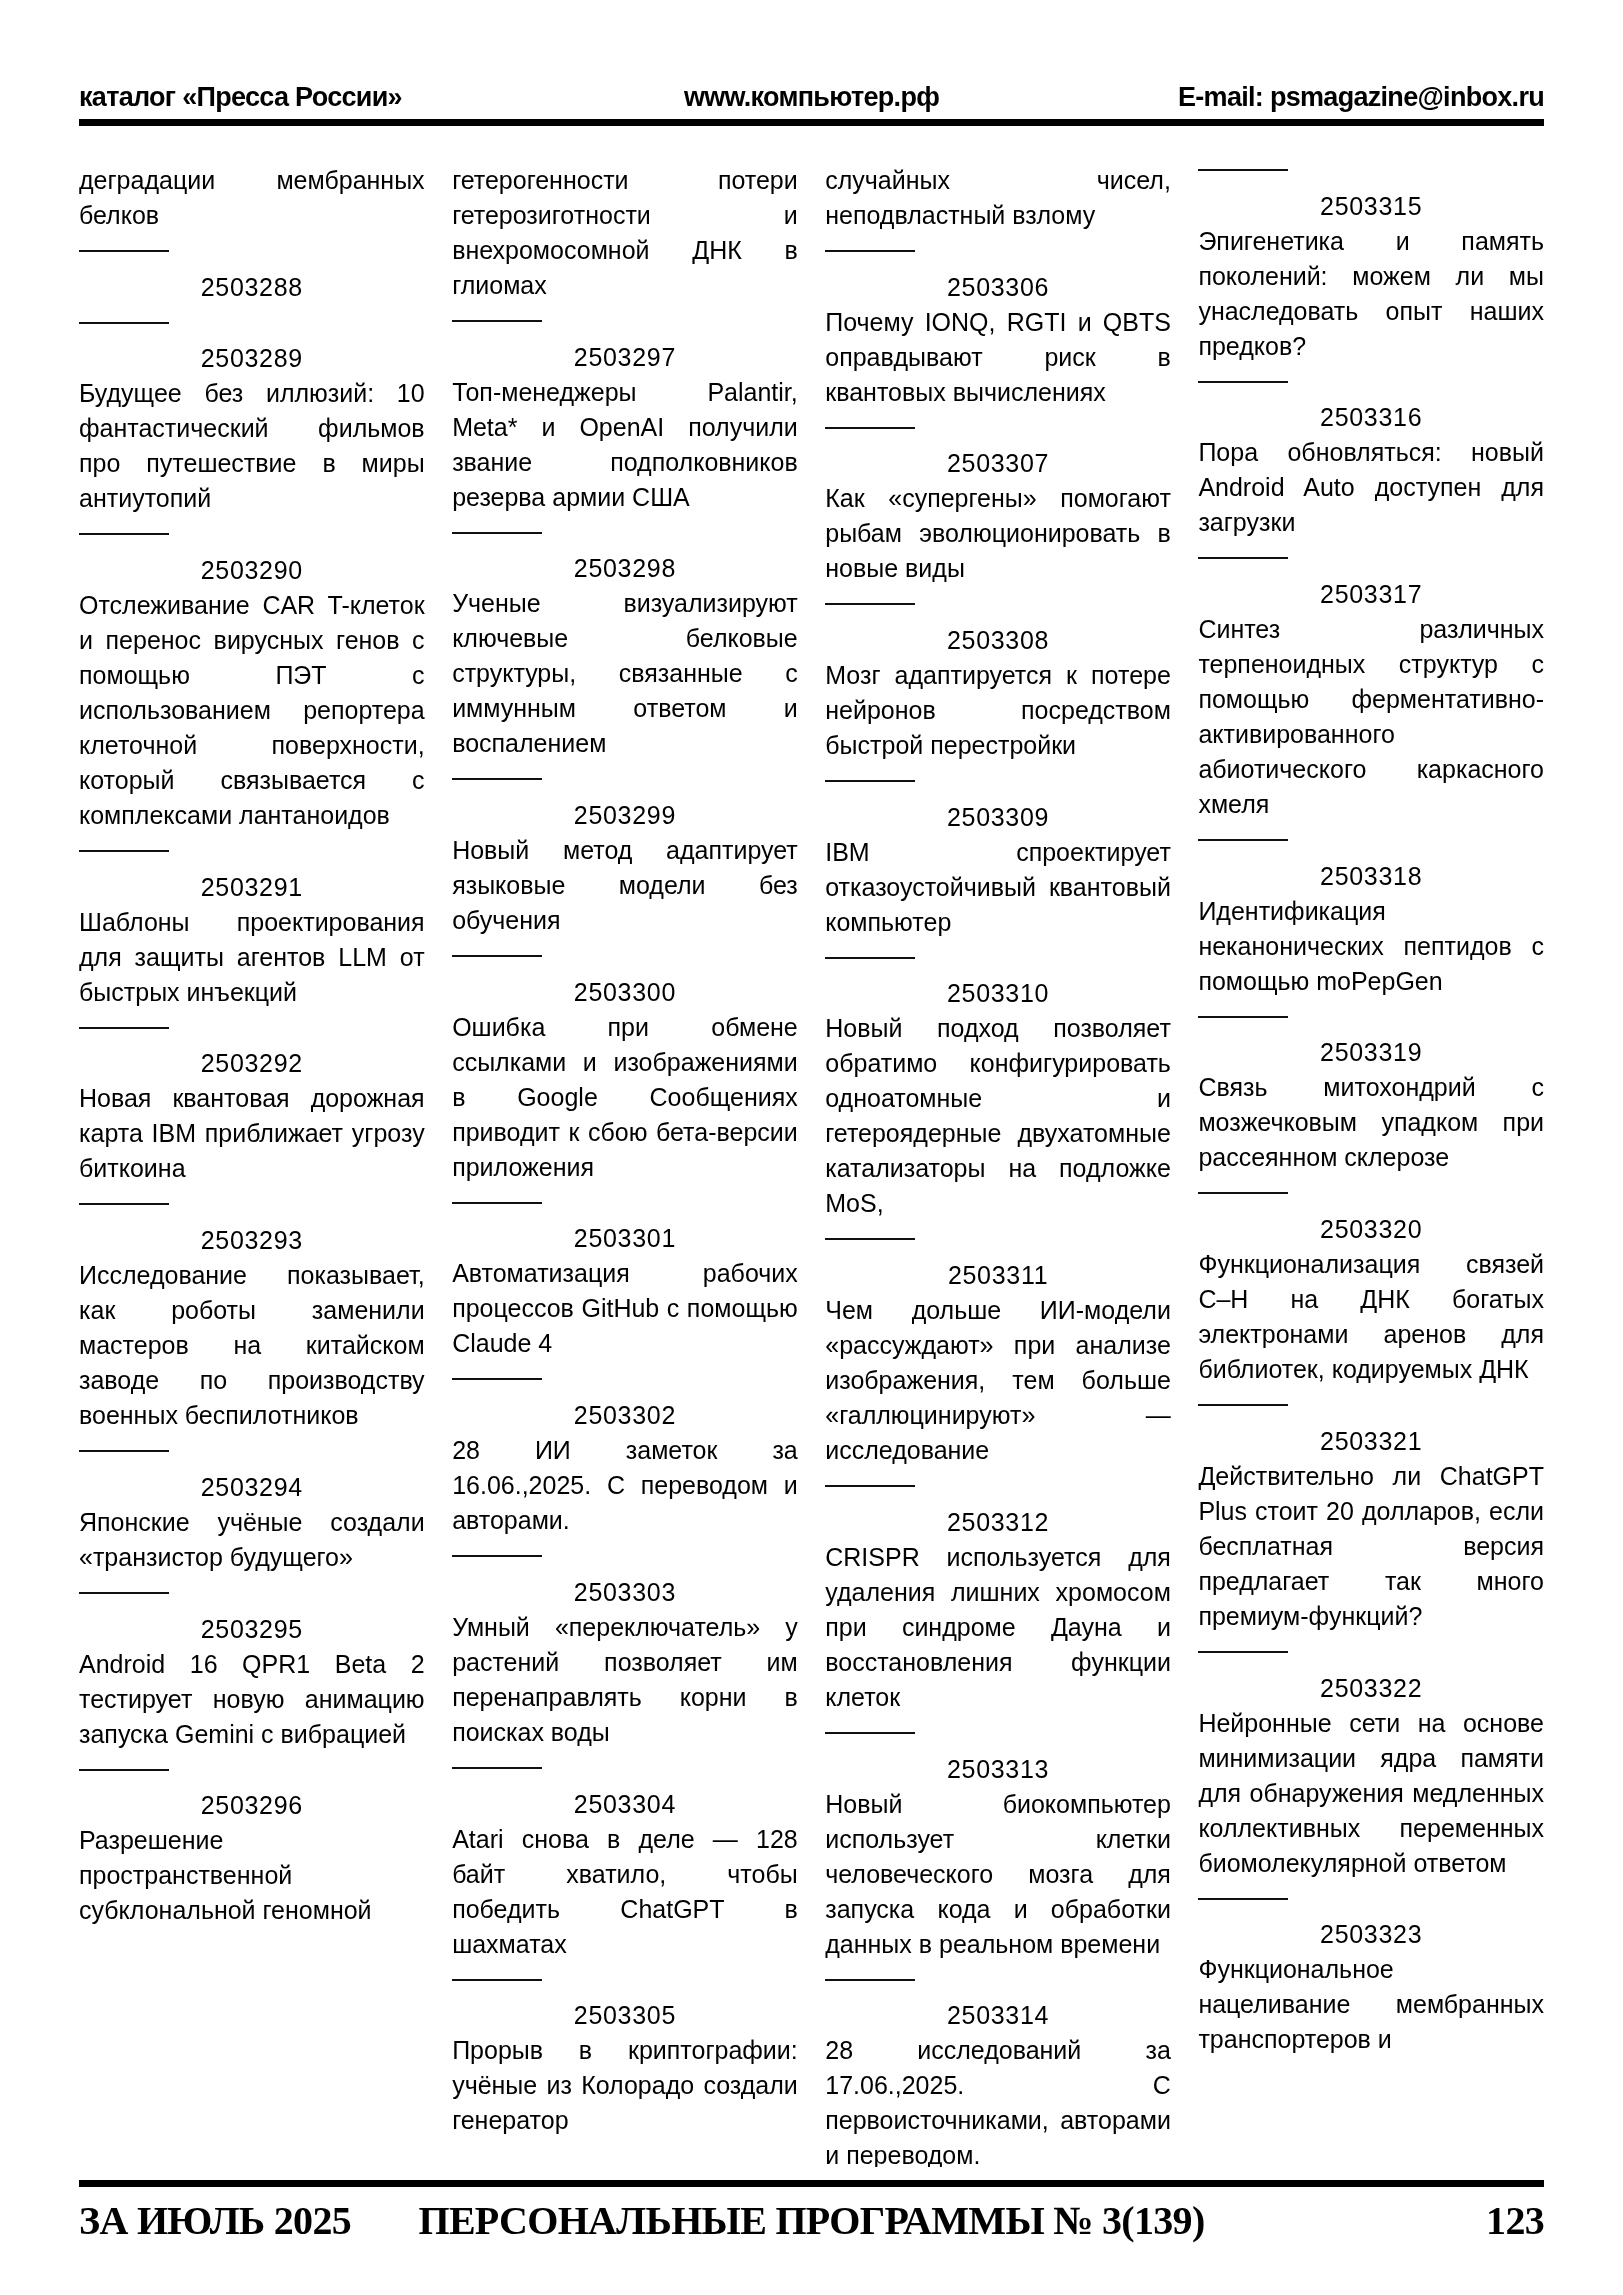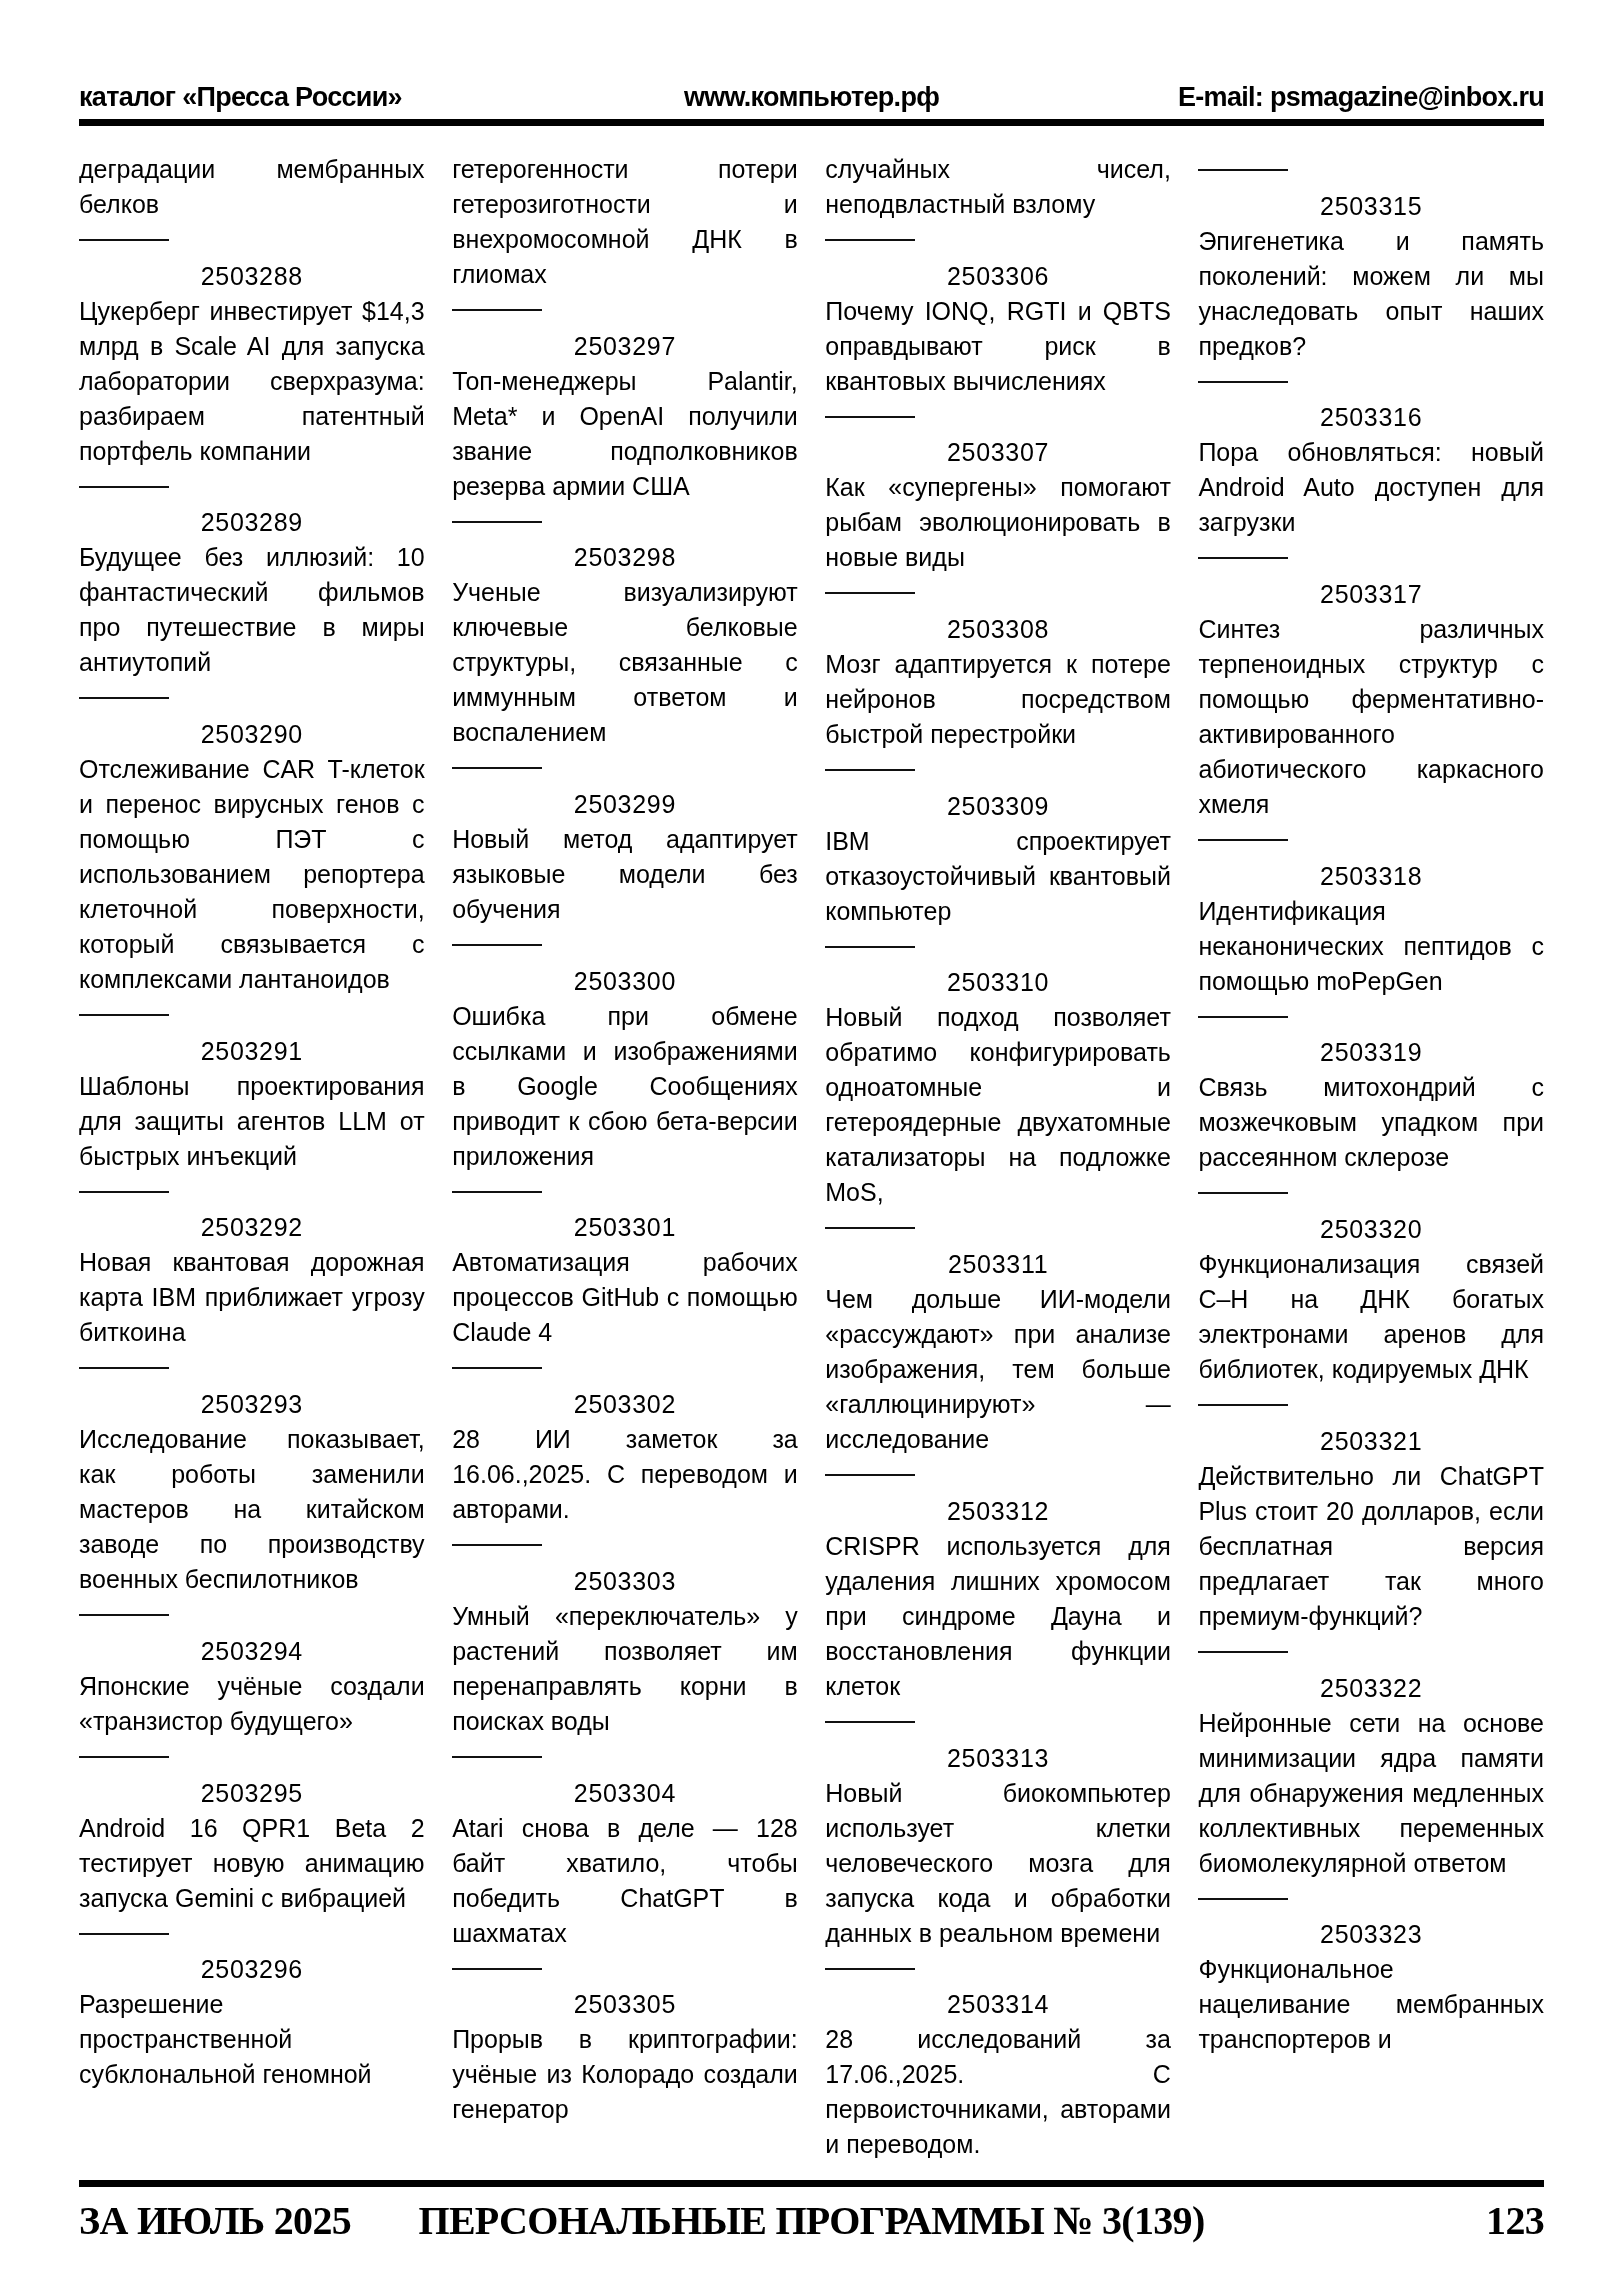--- a/index.html
+++ b/index.html
@@ -37,21 +37,21 @@
   .num, .title {
     font-size: 25px; line-height: 35px;
   }
   .title { text-align: justify; }
   .num { text-align: center; letter-spacing: 0.7px; }
   .rule {
     width: 90px; height: 0;
     border-top: 2.6px solid #111;
     margin: 17px 0 17.7px 0;
   }
-  .col .cont:first-child { margin-top: 0; }
+  .col .cont:first-child { margin-top: 11px; }
 
   
   .footer {
     position: absolute; top: 2197px; left: 0; right: 0;
     display: flex; justify-content: space-between; align-items: baseline;
     font-family: "Liberation Serif", serif;
     font-weight: 700; font-size: 40px; letter-spacing: -0.7px;
     white-space: nowrap;
   }
   .footer .f-center { position: absolute; left: 50%; transform: translateX(-50%); }
@@ -67,21 +67,20 @@
     <span class="h-right">E-mail: psmagazine@inbox.ru</span>
   </div>
 
   <div class="rule-thick rule-header"></div>
 
   <div class="columns" id="columns">
       <div class="col">
         <div class="title cont">деградации мембранных белков</div>
         <div class="rule"></div>
         <div class="num">2503288</div>
-        <div class="title">Цукерберг инвестирует $14,3 млрд в Scale AI для запуска лаборатории сверхразума: разбираем патентный портфель компании</div>
         <div class="rule"></div>
         <div class="num">2503289</div>
         <div class="title">Будущее без иллюзий: 10 фантастический фильмов про путешествие в миры антиутопий</div>
         <div class="rule"></div>
         <div class="num">2503290</div>
         <div class="title">Отслеживание CAR T-клеток и перенос вирусных генов с помощью ПЭТ с использованием репортера клеточной поверхности, который связывается с комплексами лантаноидов</div>
         <div class="rule"></div>
         <div class="num">2503291</div>
         <div class="title">Шаблоны проектирования для защиты агентов LLM от быстрых инъекций</div>
         <div class="rule"></div>

